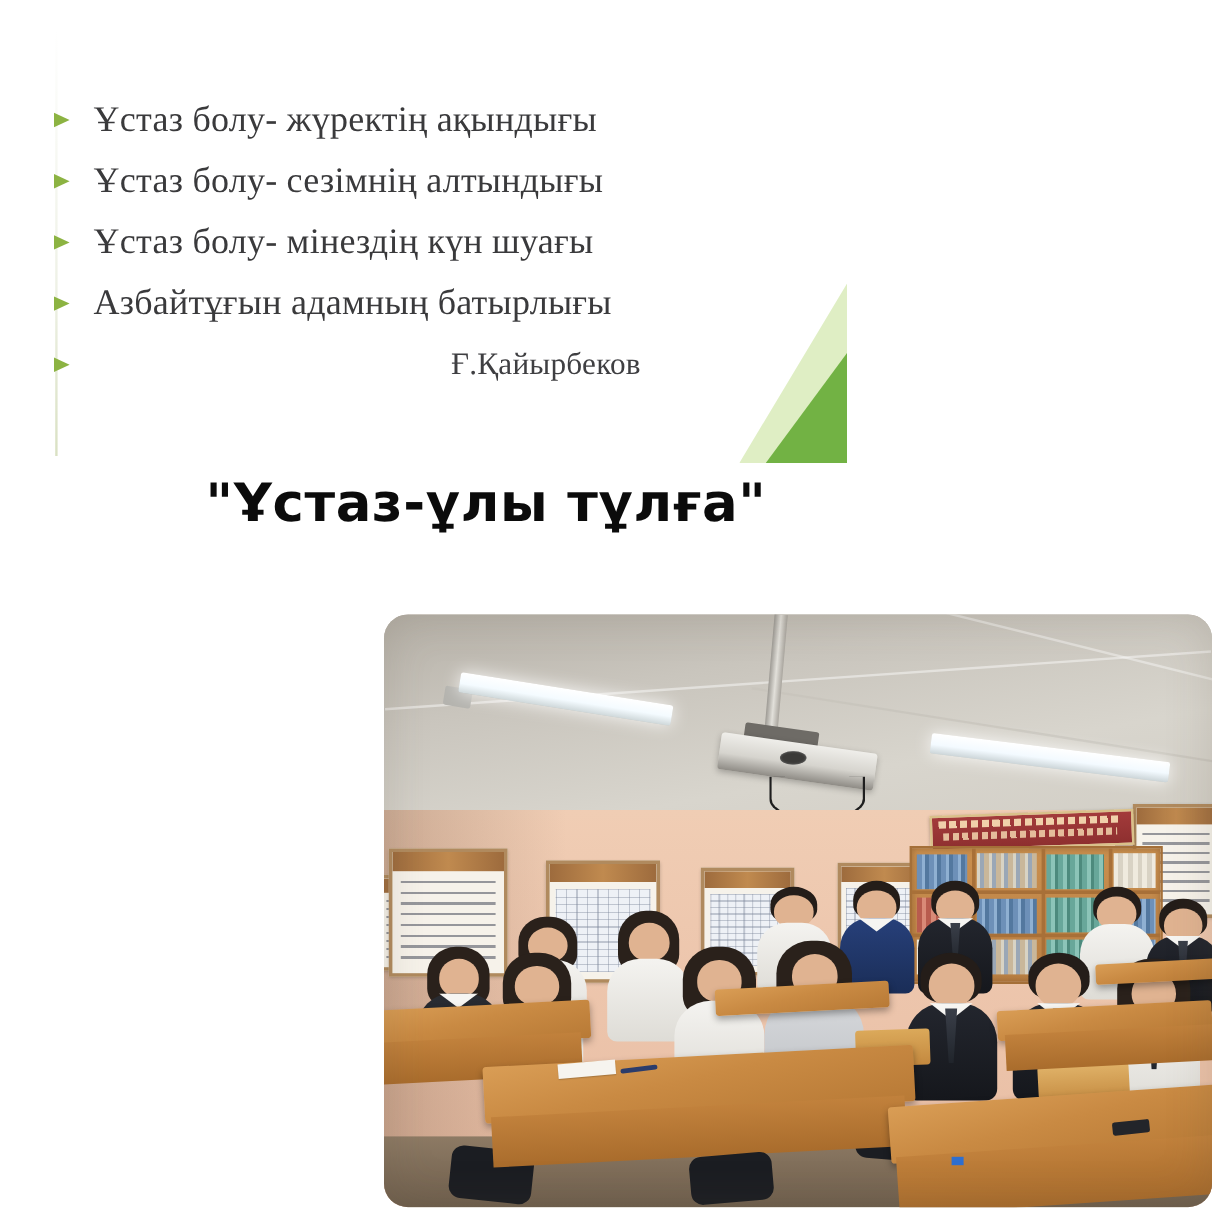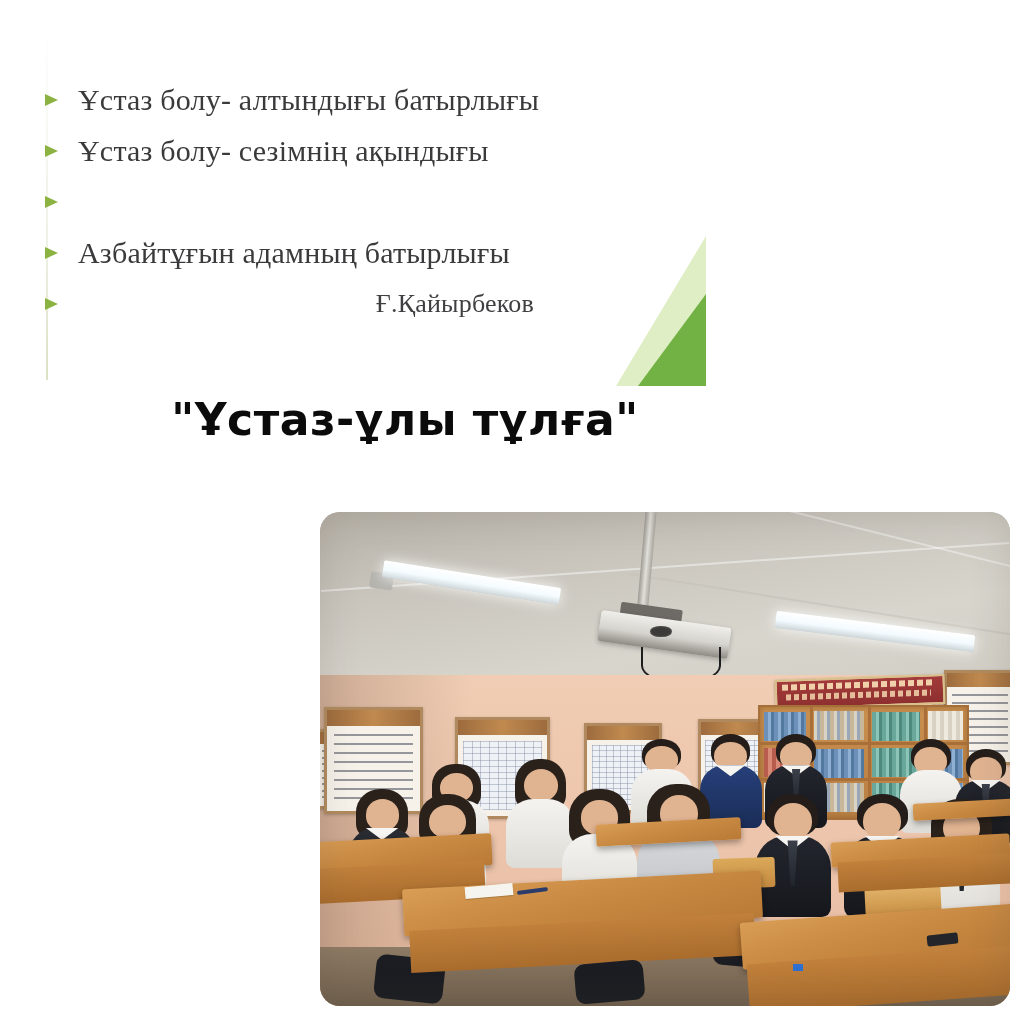--- a/index.html
+++ b/index.html
@@ -389,30 +389,31 @@
 <body>
 
 <div id="slide-card">
 
   <div id="slide-left-edge"></div>
 
   <div id="bullet-list">
 
     <div class="bullet-row">
       <span class="bullet-marker"></span>
-      <span class="bullet-text">Ұстаз болу- алтындығы батырлығы</span>
+      <span class="bullet-text">Ұстаз болу- жүректің ақындығы</span>
     </div>
 
     <div class="bullet-row">
       <span class="bullet-marker"></span>
-      <span class="bullet-text">Ұстаз болу- сезімнің ақындығы</span>
+      <span class="bullet-text">Ұстаз болу- сезімнің алтындығы</span>
     </div>
 
     <div class="bullet-row">
       <span class="bullet-marker"></span>
+      <span class="bullet-text">Ұстаз болу- мінездің күн шуағы</span>
     </div>
 
     <div class="bullet-row">
       <span class="bullet-marker"></span>
       <span class="bullet-text">Азбайтұғын адамның батырлығы</span>
     </div>
 
     <div class="bullet-row author">
       <span class="bullet-marker"></span>
       <span class="bullet-text">Ғ.Қайырбеков</span>

